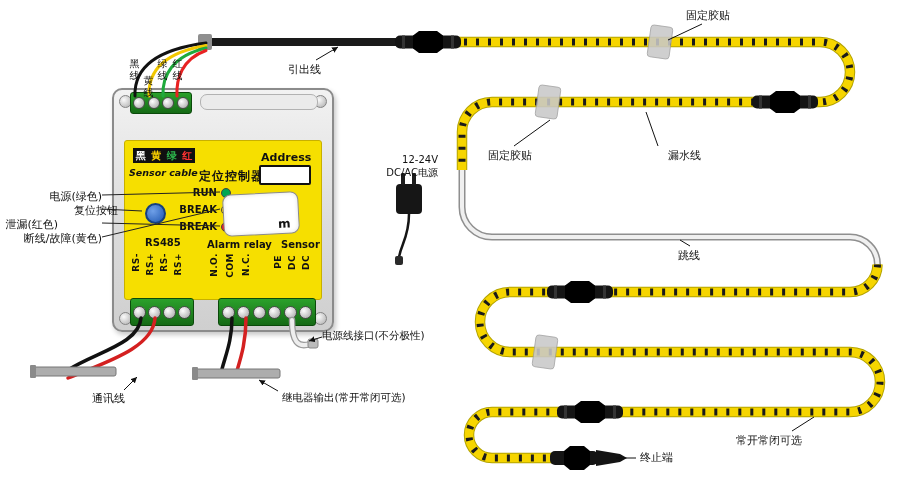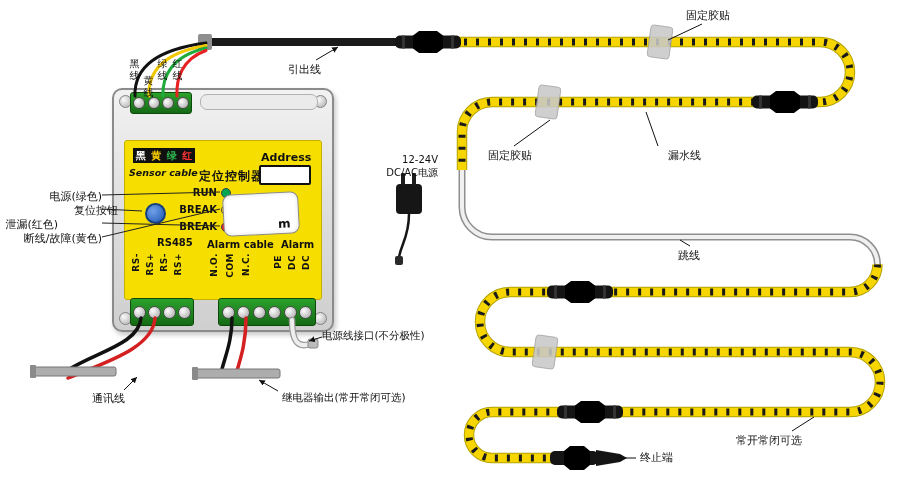--- a/index.html
+++ b/index.html
@@ -97,23 +97,23 @@
         <span>BREAK</span>
         <span class="dot dot-red"></span>
       </div>
 
       <div class="reset-btn"></div>
 
       <div class="display">
         <span class="unit">m</span>
       </div>
 
-      <div class="sect-lbl" style="left:32px;top:96px">RS485</div>
-      <div class="sect-lbl" style="left:82px;top:98px">Alarm cable</div>
-      <div class="sect-lbl" style="left:156px;top:98px">Alarm</div>
+      <div class="sect-lbl" style="left:20px;top:96px">RS485</div>
+      <div class="sect-lbl" style="left:82px;top:98px">Alarm relay</div>
+      <div class="sect-lbl" style="left:156px;top:98px">Sensor</div>
 
       <div class="pin" style="left:6px;top:112px">RS-</div>
       <div class="pin" style="left:20px;top:112px">RS+</div>
       <div class="pin" style="left:34px;top:112px">RS-</div>
       <div class="pin" style="left:48px;top:112px">RS+</div>
       <div class="pin" style="left:84px;top:112px">N.O.</div>
       <div class="pin" style="left:100px;top:112px">COM</div>
       <div class="pin" style="left:116px;top:112px">N.C.</div>
       <div class="pin" style="left:148px;top:114px">PE</div>
       <div class="pin" style="left:162px;top:114px">DC</div>

